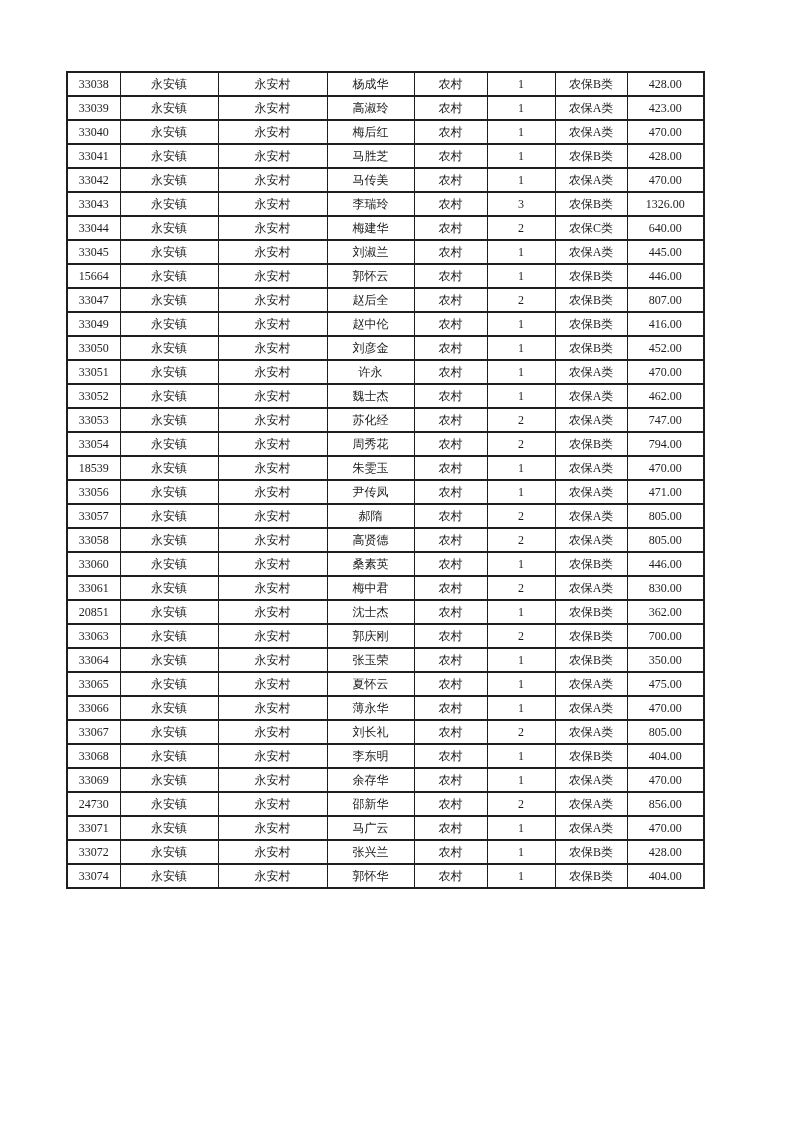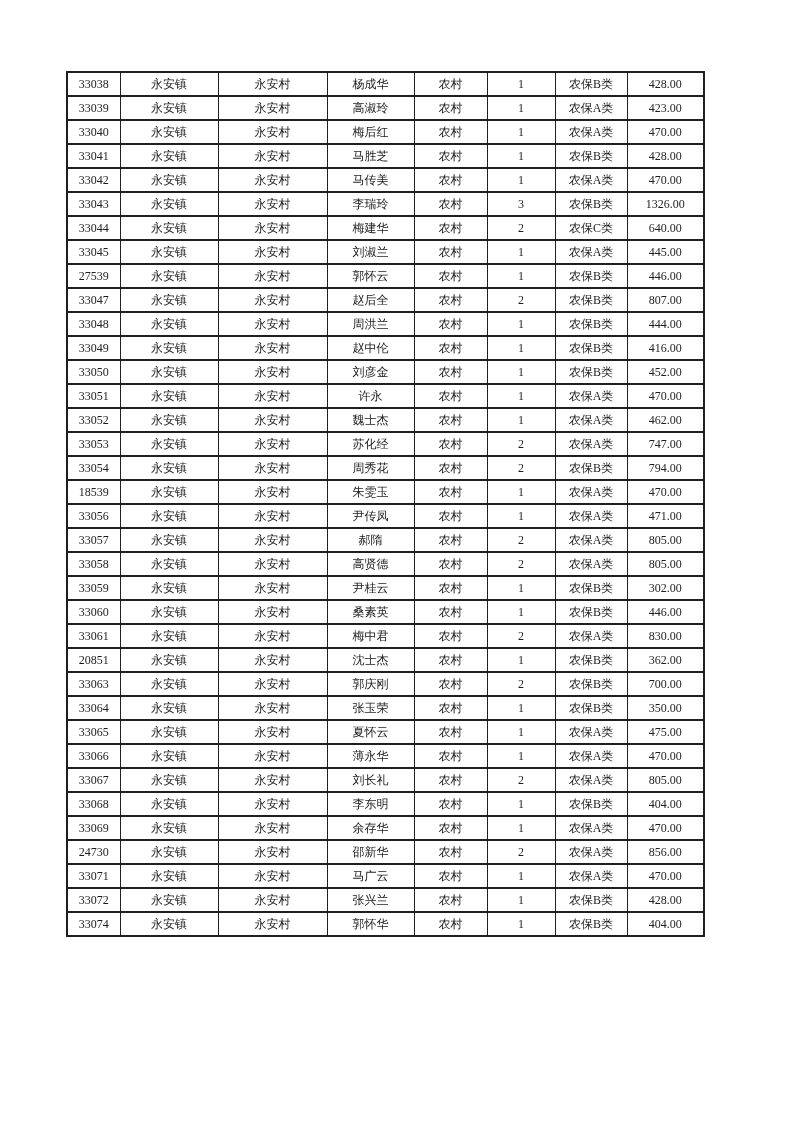--- a/index.html
+++ b/index.html
@@ -143,50 +143,40 @@
           <td>33045</td>
           <td>永安镇</td>
           <td>永安村</td>
           <td>刘淑兰</td>
           <td>农村</td>
           <td>1</td>
           <td>农保A类</td>
           <td>445.00</td>
         </tr>
         <tr>
-          <td>27539</td>
+          <td>15664</td>
           <td>永安镇</td>
           <td>永安村</td>
           <td>郭怀云</td>
           <td>农村</td>
           <td>1</td>
           <td>农保B类</td>
           <td>446.00</td>
         </tr>
         <tr>
           <td>33047</td>
           <td>永安镇</td>
           <td>永安村</td>
           <td>赵后全</td>
           <td>农村</td>
           <td>2</td>
           <td>农保B类</td>
           <td>807.00</td>
         </tr>
         <tr>
-          <td>33048</td>
-          <td>永安镇</td>
-          <td>永安村</td>
-          <td>周洪兰</td>
-          <td>农村</td>
-          <td>1</td>
-          <td>农保B类</td>
-          <td>444.00</td>
-        </tr>
-        <tr>
           <td>33049</td>
           <td>永安镇</td>
           <td>永安村</td>
           <td>赵中伦</td>
           <td>农村</td>
           <td>1</td>
           <td>农保B类</td>
           <td>416.00</td>
         </tr>
         <tr>
@@ -271,30 +261,20 @@
         </tr>
         <tr>
           <td>33058</td>
           <td>永安镇</td>
           <td>永安村</td>
           <td>高贤德</td>
           <td>农村</td>
           <td>2</td>
           <td>农保A类</td>
           <td>805.00</td>
-        </tr>
-        <tr>
-          <td>33059</td>
-          <td>永安镇</td>
-          <td>永安村</td>
-          <td>尹桂云</td>
-          <td>农村</td>
-          <td>1</td>
-          <td>农保B类</td>
-          <td>302.00</td>
         </tr>
         <tr>
           <td>33060</td>
           <td>永安镇</td>
           <td>永安村</td>
           <td>桑素英</td>
           <td>农村</td>
           <td>1</td>
           <td>农保B类</td>
           <td>446.00</td>

